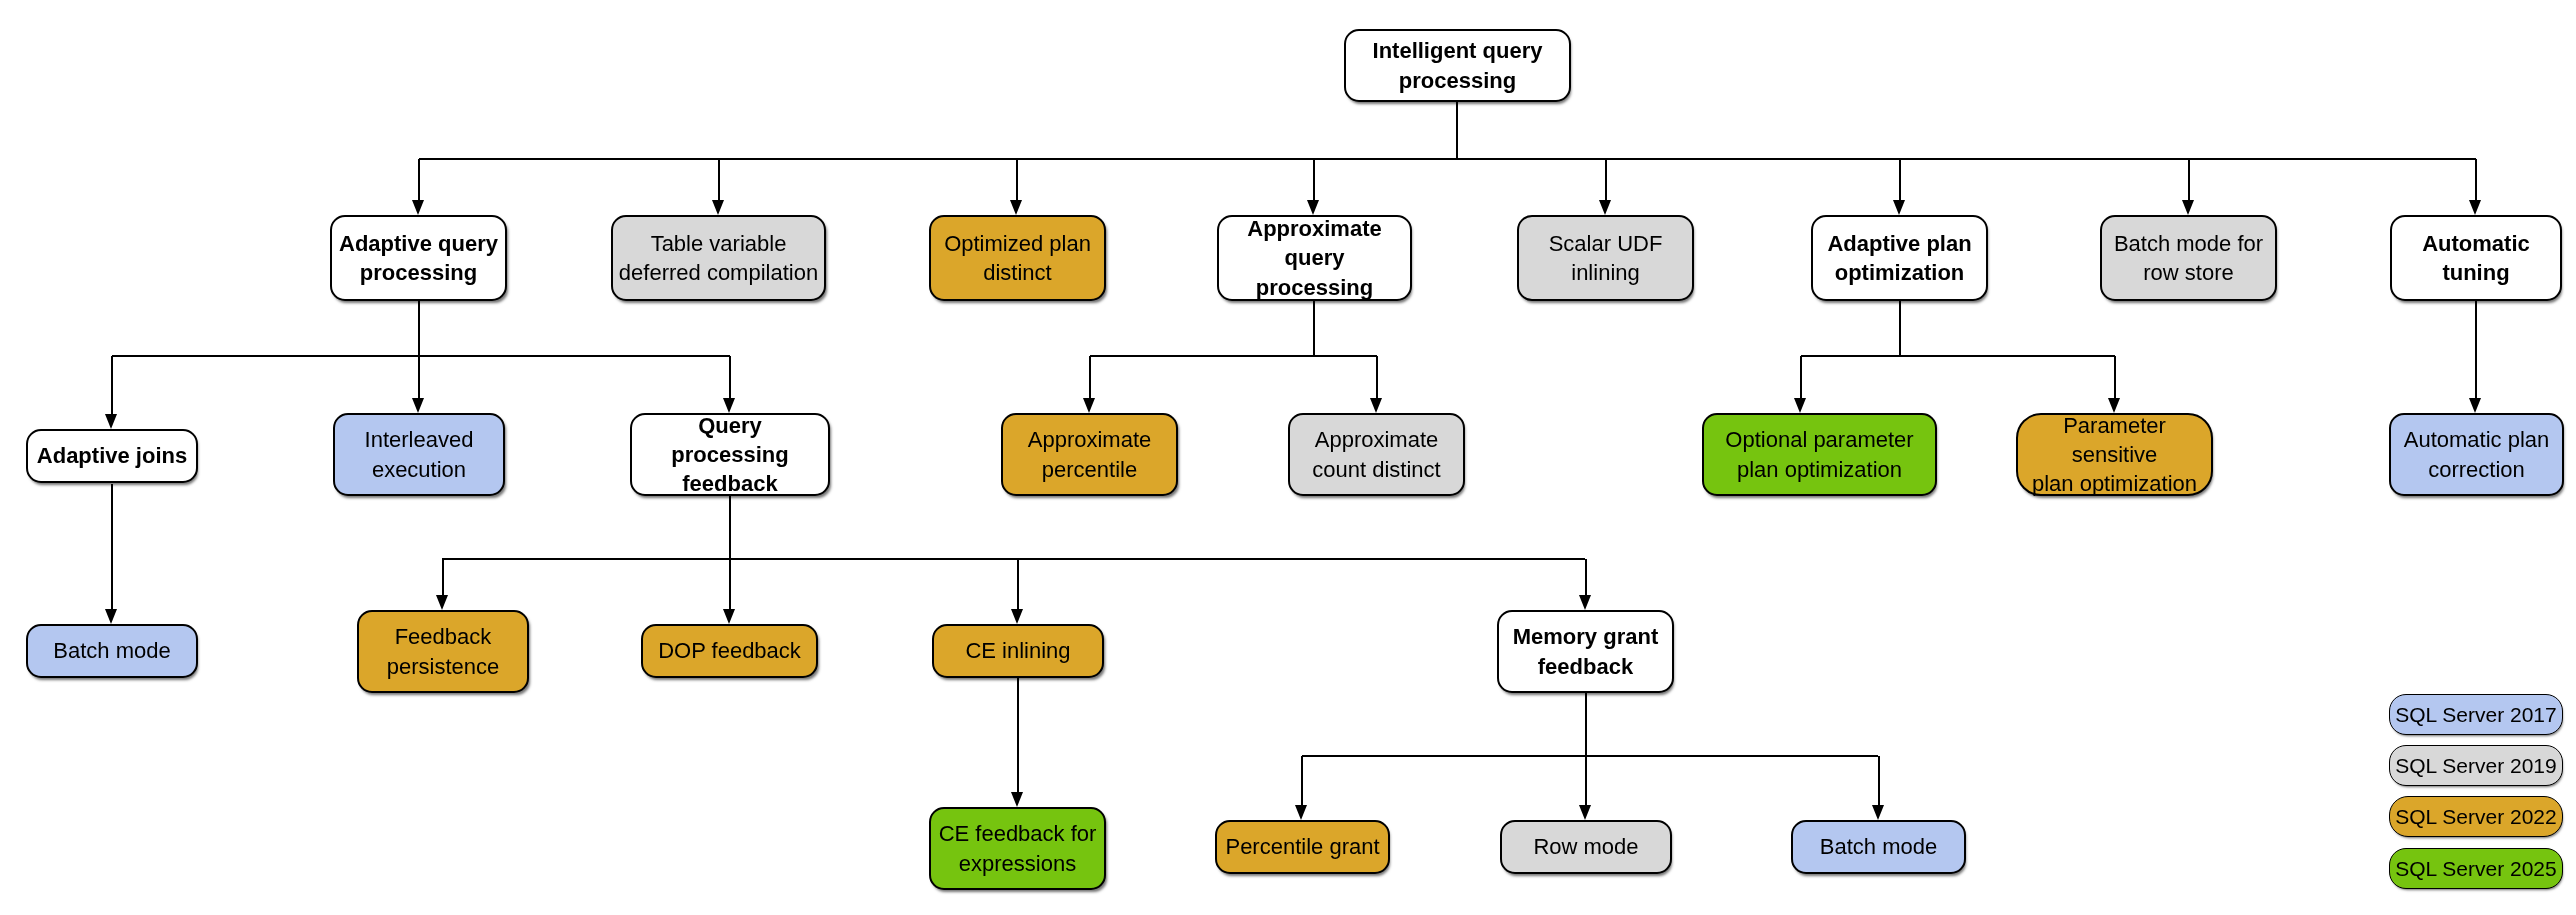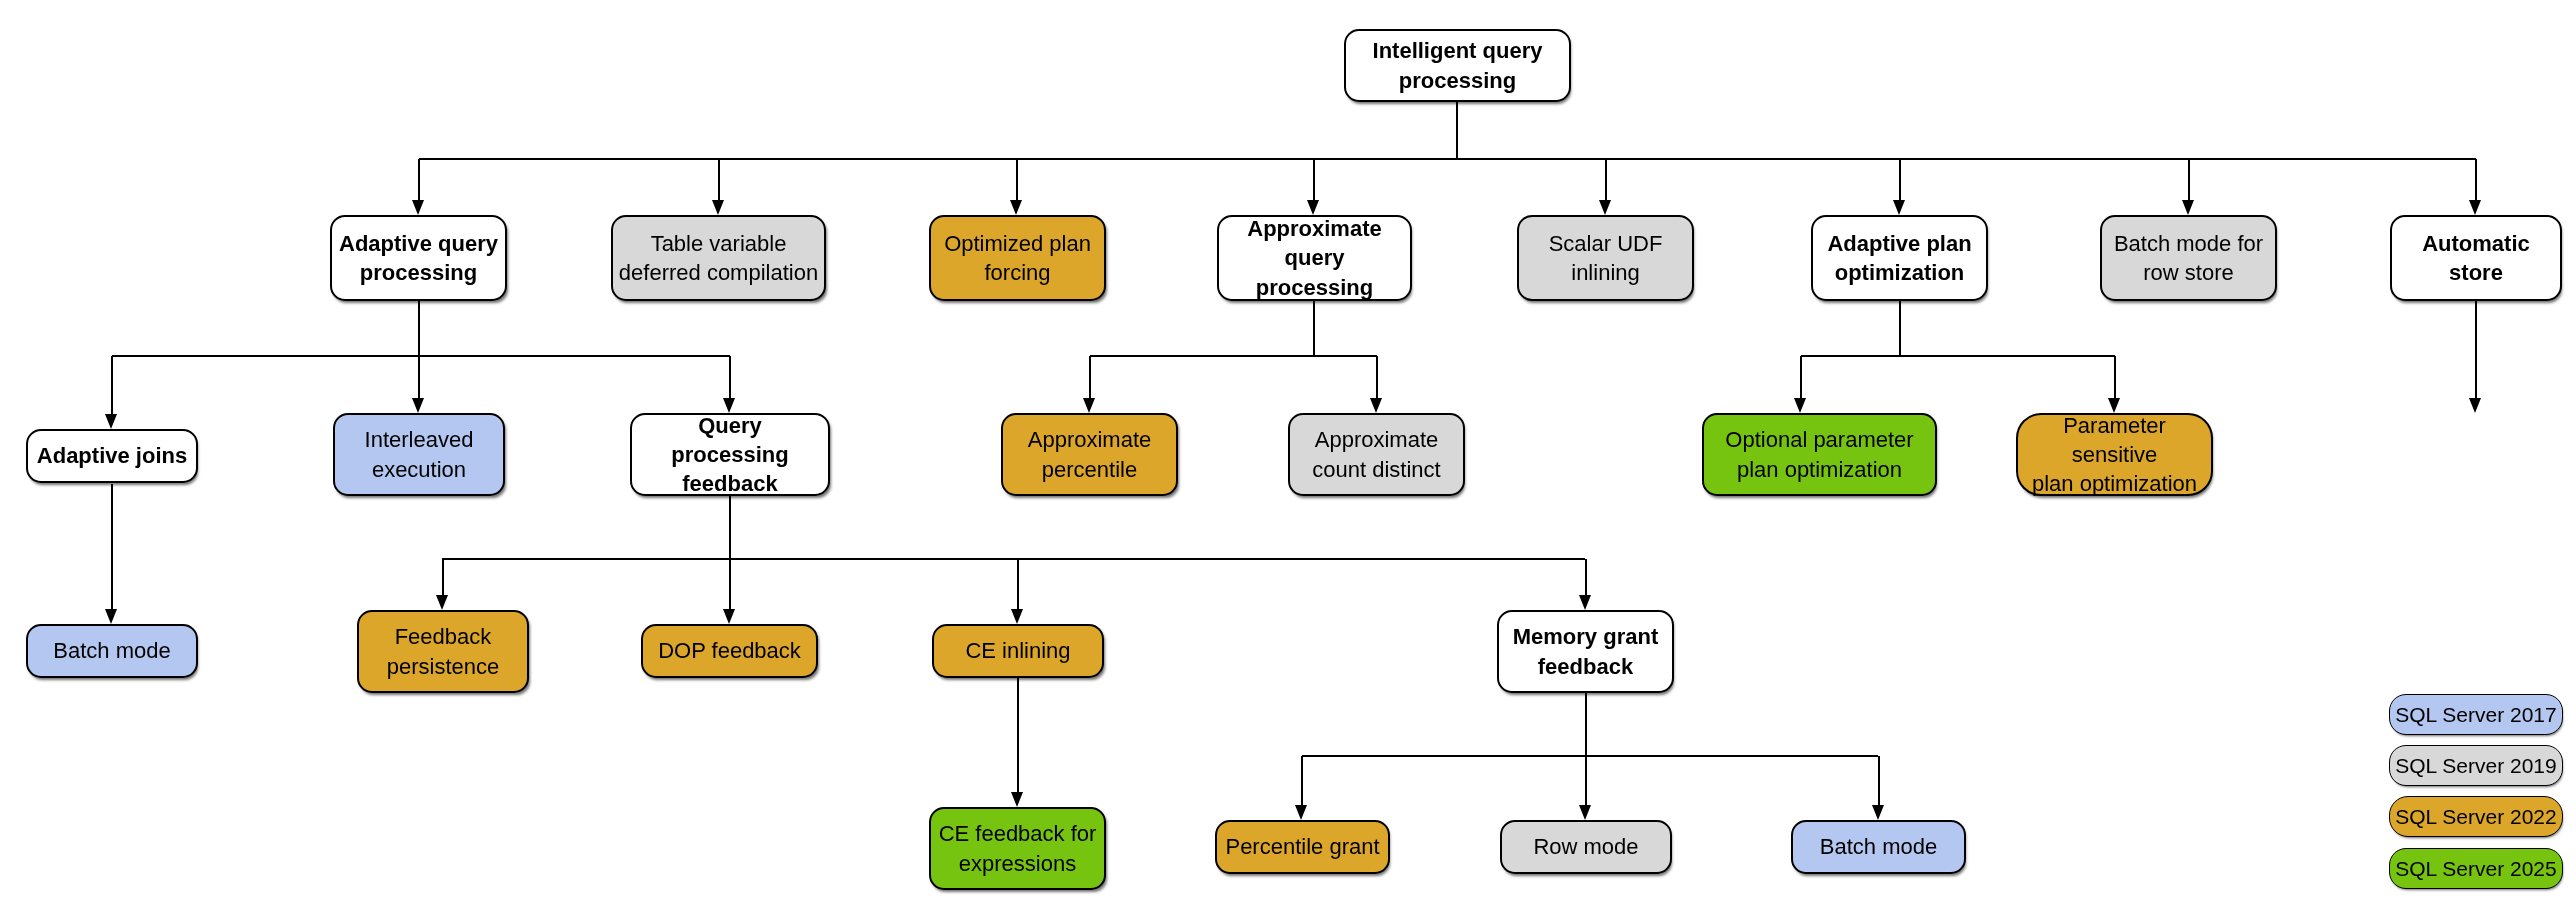--- a/index.html
+++ b/index.html
@@ -36,44 +36,46 @@
 <body>
 
 <div id="canvas" style="width: 2576px; height: 916px; background: rgb(255, 255, 255);">
     <div class="node bold" style="left: 1344px; top: 29px; width: 227px; height: 73px; background: rgb(255, 255, 255);">Intelligent query
 processing</div>
     <div class="node bold" style="left: 330px; top: 215px; width: 177px; height: 86px; background: rgb(255, 255, 255);">Adaptive query
 processing</div>
     <div class="node" style="left: 611px; top: 215px; width: 215px; height: 86px; background: rgb(216, 216, 216);">Table variable
 deferred compilation</div>
     <div class="node" style="left: 929px; top: 215px; width: 177px; height: 86px; background: rgb(219, 166, 42);">Optimized plan
-forcing</div>
+distinct</div>
     <div class="node bold" style="left: 1217px; top: 215px; width: 195px; height: 86px; background: rgb(255, 255, 255);">Approximate
 query processing</div>
     <div class="node" style="left: 1517px; top: 215px; width: 177px; height: 86px; background: rgb(216, 216, 216);">Scalar UDF
 inlining</div>
     <div class="node bold" style="left: 1811px; top: 215px; width: 177px; height: 86px; background: rgb(255, 255, 255);">Adaptive plan
 optimization</div>
     <div class="node" style="left: 2100px; top: 215px; width: 177px; height: 86px; background: rgb(216, 216, 216);">Batch mode for
 row store</div>
     <div class="node bold" style="left: 2390px; top: 215px; width: 172px; height: 86px; background: rgb(255, 255, 255);">Automatic
-store</div>
+tuning</div>
     <div class="node bold" style="left: 26px; top: 429px; width: 172px; height: 54px; background: rgb(255, 255, 255);">Adaptive joins</div>
     <div class="node" style="left: 333px; top: 413px; width: 172px; height: 83px; background: rgb(180, 199, 240);">Interleaved
 execution</div>
     <div class="node bold" style="left: 630px; top: 413px; width: 200px; height: 83px; background: rgb(255, 255, 255);">Query processing
 feedback</div>
     <div class="node" style="left: 1001px; top: 413px; width: 177px; height: 83px; background: rgb(219, 166, 42);">Approximate
 percentile</div>
     <div class="node" style="left: 1288px; top: 413px; width: 177px; height: 83px; background: rgb(216, 216, 216);">Approximate
 count distinct</div>
     <div class="node" style="left: 1702px; top: 413px; width: 235px; height: 83px; background: rgb(118, 196, 15);">Optional parameter
 plan optimization</div>
     <div class="node" style="left: 2016px; top: 413px; width: 197px; height: 83px; background: rgb(219, 166, 42); border-radius: 25px;">Parameter sensitive
 plan optimization</div>
+    <div class="node" style="left: 2389px; top: 413px; width: 175px; height: 83px; background: rgb(180, 199, 240);">Automatic plan
+correction</div>
     <div class="node" style="left: 26px; top: 624px; width: 172px; height: 54px; background: rgb(180, 199, 240);">Batch mode</div>
     <div class="node" style="left: 357px; top: 610px; width: 172px; height: 83px; background: rgb(219, 166, 42);">Feedback
 persistence</div>
     <div class="node" style="left: 641px; top: 624px; width: 177px; height: 54px; background: rgb(219, 166, 42);">DOP feedback</div>
     <div class="node" style="left: 932px; top: 624px; width: 172px; height: 54px; background: rgb(219, 166, 42);">CE inlining</div>
     <div class="node bold" style="left: 1497px; top: 610px; width: 177px; height: 83px; background: rgb(255, 255, 255);">Memory grant
 feedback</div>
     <div class="node" style="left: 929px; top: 807px; width: 177px; height: 83px; background: rgb(118, 196, 15);">CE feedback for
 expressions</div>
     <div class="node" style="left: 1215px; top: 820px; width: 175px; height: 54px; background: rgb(219, 166, 42);">Percentile grant</div>

